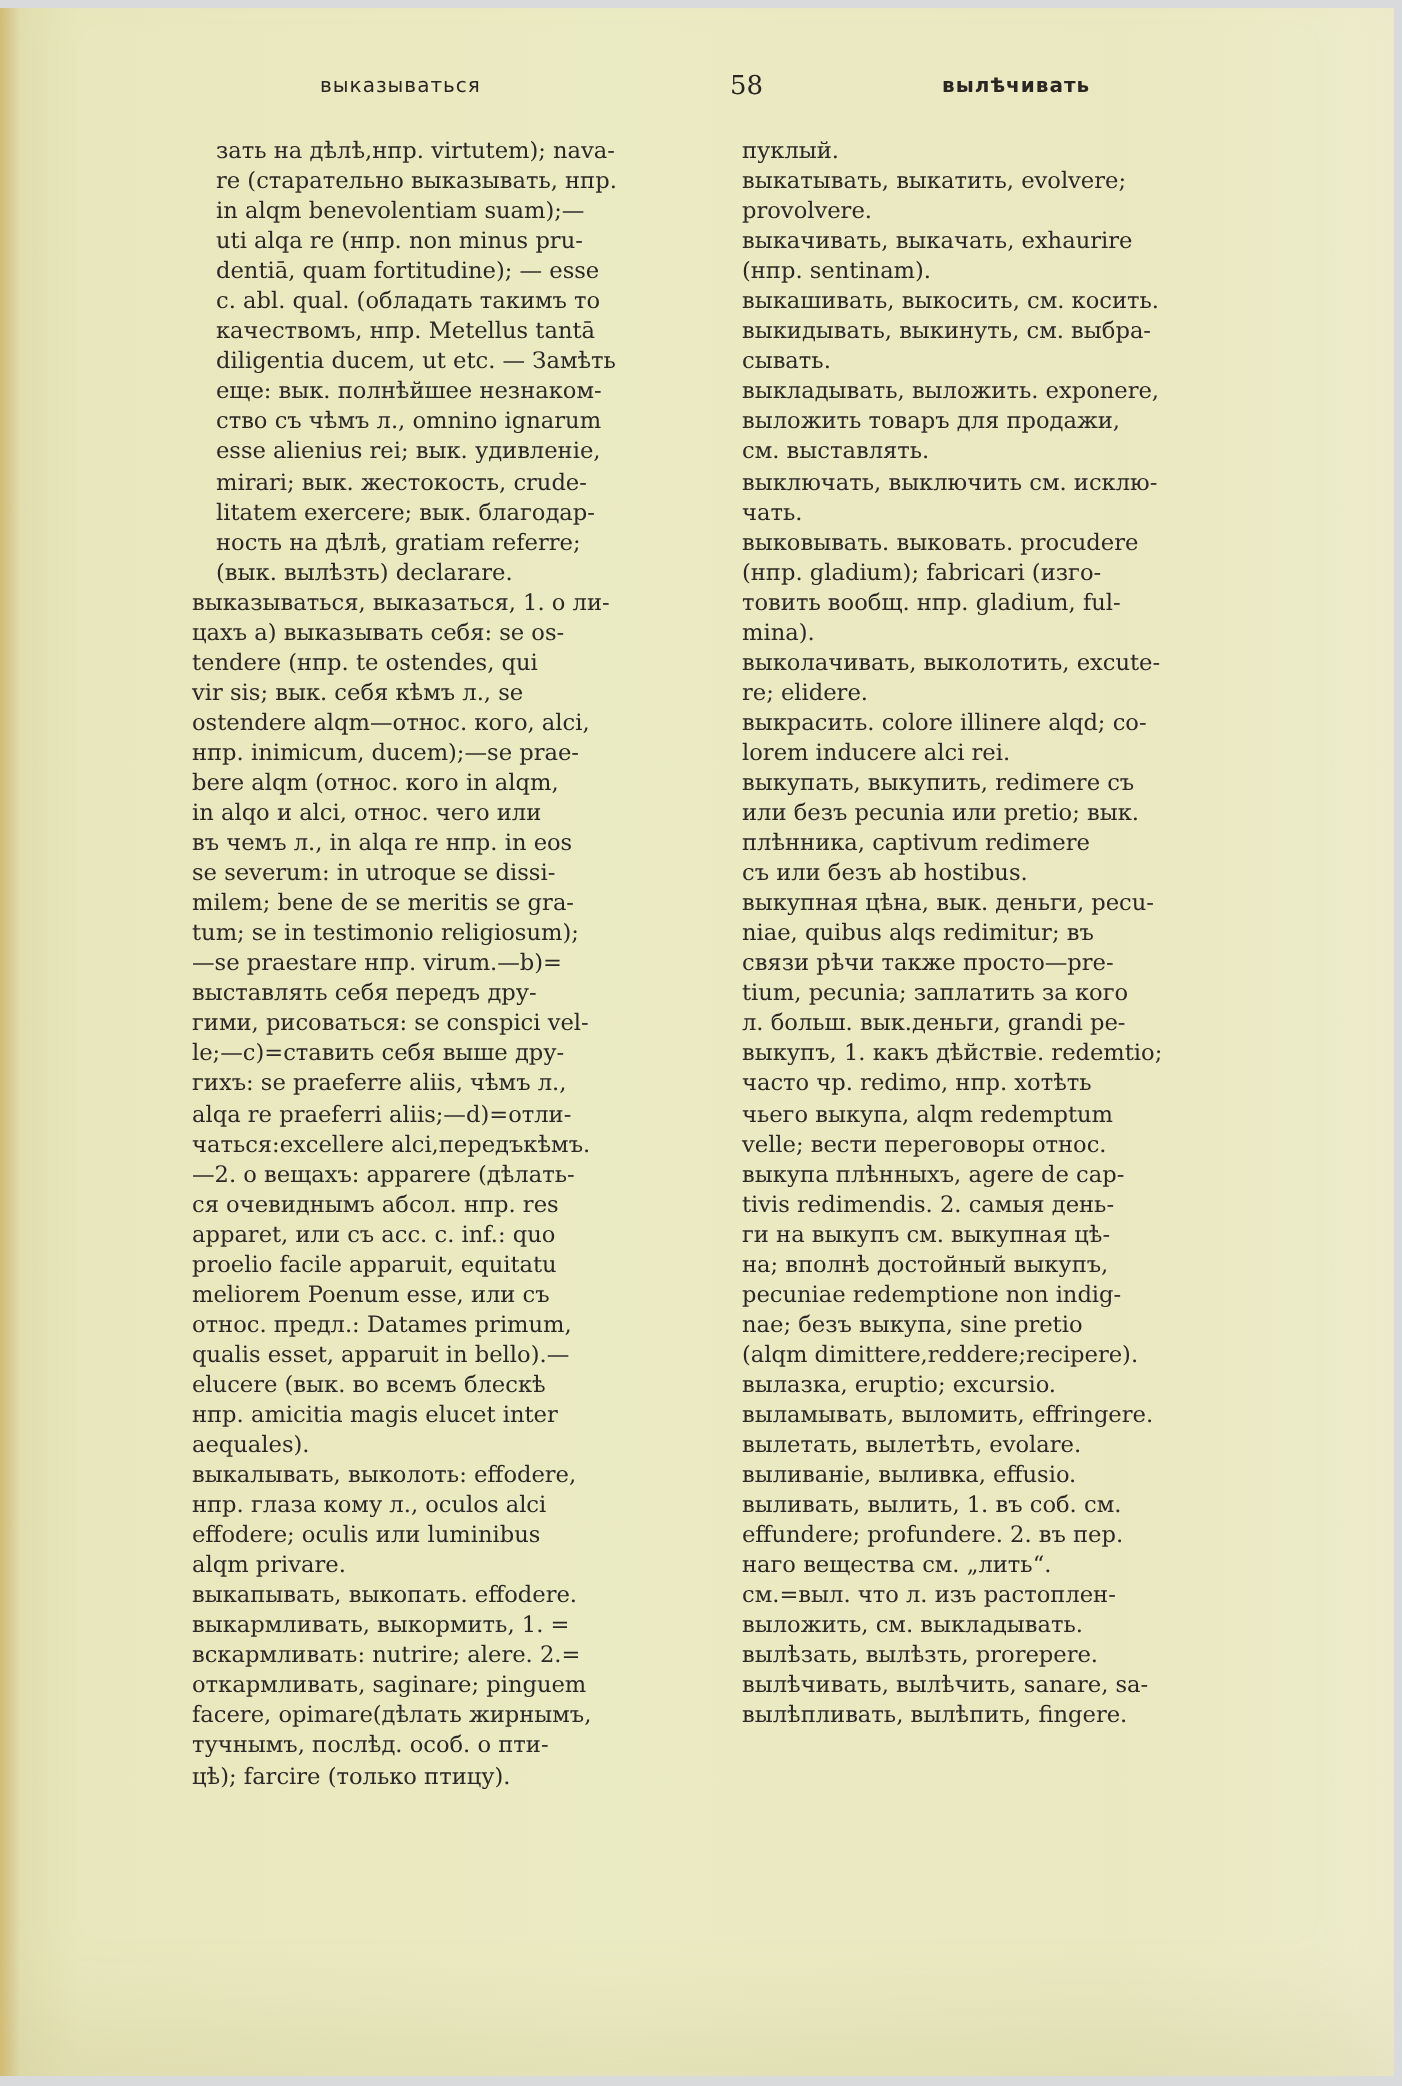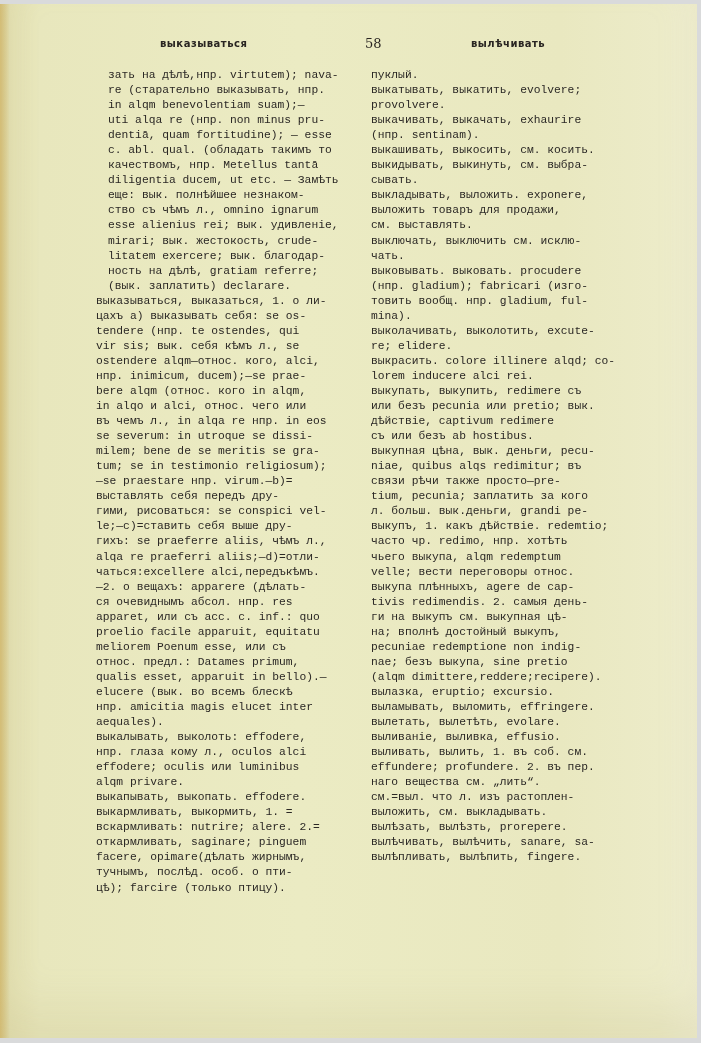--- a/index.html
+++ b/index.html
@@ -16,29 +16,28 @@
     }
     .page::after {
       content: ""; position: absolute; left: 0; top: 0; width: 10px; height: 100%;
       background: linear-gradient(90deg, rgba(210,170,80,0.45), rgba(210,170,80,0));
     }
     .running-head {
       position: absolute; top: 32px; left: 0; width: 100%; height: 20px;
       font-family: "DejaVu Sans", "Liberation Sans", sans-serif;
       color: #2a2622;
     }
-    .rh-left { position: absolute; left: 160px; top: 2px; font-size: 10px; font-weight: bold; letter-spacing: 0.5px; }
+    .rh-left { position: absolute; left: 160px; top: 2px; font-size: 10px; font-weight: normal; letter-spacing: 0.5px; }
     .rh-num { position: absolute; left: 365px; top: 0; font-size: 13px; font-family: "DejaVu Serif", serif; }
     .rh-right { position: absolute; left: 455px; top: 2px; font-size: 10px; font-weight: bold; letter-spacing: 0.5px; padding-left: 16px; }
 
     .col {
       position: absolute; top: 64px;
       font-size: 11.3px; line-height: 15.05px;
       color: #2b2825;
-      font-family: Liberation Mono, monospace;
     }
     .col-left { left: 96px; width: 254px; }
     .col-right { left: 371px; width: 266px; }
     .entry { margin: 0 0 0 0; padding-left: 12px; text-indent: -12px; text-align: justify; }
     .cont { padding-left: 12px; text-indent: 0; text-align: justify; }
     .line { display: block; white-space: nowrap; }
   </style>
 </head>
 <body>
 
@@ -59,21 +58,21 @@
         <span class="line">dentiā, quam fortitudine); — esse</span>
         <span class="line">c. abl. qual. (обладать такимъ то</span>
         <span class="line">качествомъ, нпр. Metellus tantā</span>
         <span class="line">diligentia ducem, ut etc. — Замѣть</span>
         <span class="line">еще: вык. полнѣйшее незнаком-</span>
         <span class="line">ство съ чѣмъ л., omnino ignarum</span>
         <span class="line">esse alienius rei; вык. удивленіе,</span>
         <span class="line">mirari; вык. жестокость, crude-</span>
         <span class="line">litatem exercere; вык. благодар-</span>
         <span class="line">ность на дѣлѣ, gratiam referre;</span>
-        <span class="line">(вык. заплатить) declarare.</span>
+        <span class="line">(вык. вылѣзть) declarare.</span>
       </div>
     <div id="left-entries">
         <div class="entry">
           <span class="line">выказываться, выказаться, 1. о ли-</span>
           <span class="line">цахъ а) выказывать себя: se os-</span>
           <span class="line">tendere (нпр. te ostendes, qui</span>
           <span class="line">vir sis; вык. себя кѣмъ л., se</span>
           <span class="line">ostendere alqm—относ. кого, alci,</span>
           <span class="line">нпр. inimicum, ducem);—se prae-</span>
           <span class="line">bere alqm (относ. кого in alqm,</span>
@@ -159,21 +158,21 @@
           <span class="line">выколачивать, выколотить, excute-</span>
           <span class="line">re; elidere.</span>
         </div>
         <div class="entry">
           <span class="line">выкрасить. colore illinere alqd; co-</span>
           <span class="line">lorem inducere alci rei.</span>
         </div>
         <div class="entry">
           <span class="line">выкупать, выкупить, redimere съ</span>
           <span class="line">или безъ pecunia или pretio; вык.</span>
-          <span class="line">дѣйствіе, captivum redimere</span>
+          <span class="line">плѣнника, captivum redimere</span>
           <span class="line">съ или безъ ab hostibus.</span>
         </div>
         <div class="entry">
           <span class="line">выкупная цѣна, вык. деньги, pecu-</span>
           <span class="line">niae, quibus alqs redimitur; въ</span>
           <span class="line">связи рѣчи также просто—pre-</span>
           <span class="line">tium, pecunia; заплатить за кого</span>
           <span class="line">л. больш. вык.деньги, grandi pe-</span>
         </div>
         <div class="entry">

